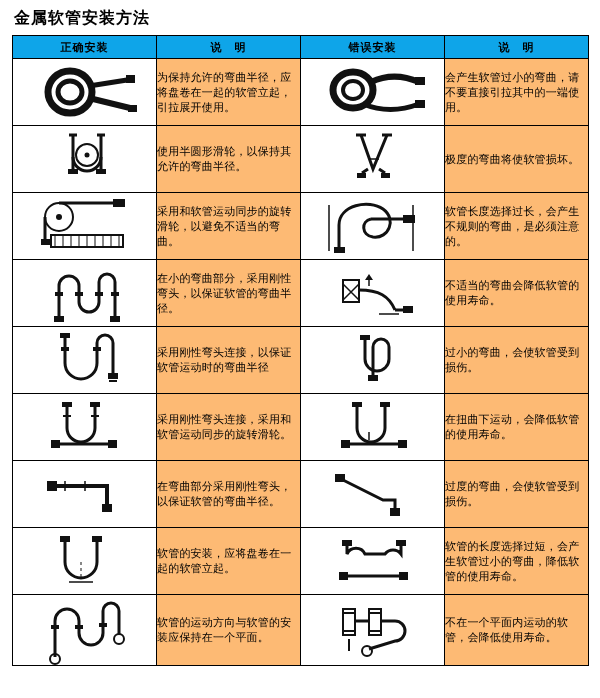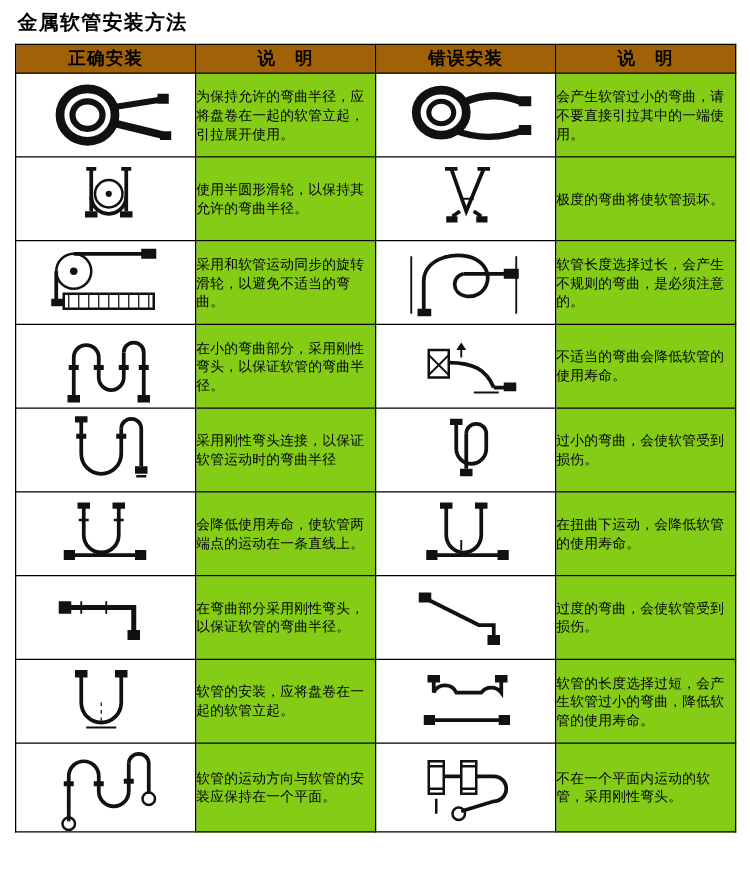--- a/index.html
+++ b/index.html
@@ -34,34 +34,34 @@
     width: 576px;
     table-layout: fixed;
     border: 1px solid #000;
   }
   table.hose-table td, table.hose-table th {
     border: 1px solid #000;
     padding: 0;
     vertical-align: middle;
   }
   thead th {
-    background: #a16207;
-    font-size: 14px;
+    background: #0ea5e9;
+    font-size: 11px;
     font-weight: bold;
     height: 22px;
     letter-spacing: 1px;
     color: #000;
   }
   td.fig {
     background: #ffffff;
     text-align: center;
     height: 66px;
   }
   td.desc {
-    background: #84cc16;
+    background: #fdba74;
     font-size: 11px;
     line-height: 15px;
     padding: 4px 6px;
     letter-spacing: 0.2px;
   }
   .fig-svg {
     display: block;
     margin: 0 auto;
   }
   
@@ -249,21 +249,21 @@
               <path d="M42 8 L42 32 A14 14 0 0 0 70 32 L70 8" fill="none" stroke="#111" stroke-width="3"></path>
               <rect x="37" y="6" width="10" height="5" fill="#111"></rect>
               <rect x="65" y="6" width="10" height="5" fill="#111"></rect>
               <path d="M30 48 L86 48" stroke="#111" stroke-width="3"></path>
               <rect x="26" y="44" width="9" height="8" fill="#111"></rect>
               <rect x="83" y="44" width="9" height="8" fill="#111"></rect>
               <path d="M38 20 L46 20 M66 20 L74 20" stroke="#111" stroke-width="2"></path>
             </svg>
           </span>
         </td>
-        <td class="desc">会降低使用寿命，使软管两端点的运动在一条直线上。</td>
+        <td class="desc">采用刚性弯头连接，采用和软管运动同步的旋转滑轮。</td>
         <td class="fig">
           <span>
             <svg class="fig-svg" width="120" height="62" viewBox="0 0 120 62">
               <path d="M44 8 L44 32 A14 14 0 0 0 72 32 L72 8" fill="none" stroke="#111" stroke-width="3"></path>
               <rect x="39" y="6" width="10" height="5" fill="#111"></rect>
               <rect x="67" y="6" width="10" height="5" fill="#111"></rect>
               <path d="M32 48 L88 48" stroke="#111" stroke-width="3"></path>
               <rect x="28" y="44" width="9" height="8" fill="#111"></rect>
               <rect x="85" y="44" width="9" height="8" fill="#111"></rect>
               <path d="M56 36 L56 44" stroke="#111" stroke-width="1.5"></path>
@@ -347,17 +347,17 @@
               <path d="M34 18 L46 18 M34 36 L46 36" stroke="#111" stroke-width="2"></path>
               <rect x="60" y="14" width="12" height="26" fill="none" stroke="#111" stroke-width="2"></rect>
               <path d="M60 18 L72 18 M60 36 L72 36" stroke="#111" stroke-width="2"></path>
               <path d="M46 26 L60 26" stroke="#111" stroke-width="3"></path>
               <path d="M72 26 L86 26 A10 10 0 0 1 86 46 L60 54" fill="none" stroke="#111" stroke-width="3"></path>
               <circle cx="58" cy="56" r="5" fill="none" stroke="#111" stroke-width="2"></circle>
               <path d="M40 44 L40 56" stroke="#111" stroke-width="2"></path>
             </svg>
           </span>
         </td>
-        <td class="desc">不在一个平面内运动的软管，采用刚性弯头。</td>
+        <td class="desc">不在一个平面内运动的软管，会降低使用寿命。</td>
       </tr>
     </tbody>
   </table>
 </div>
 
 </body></html>

